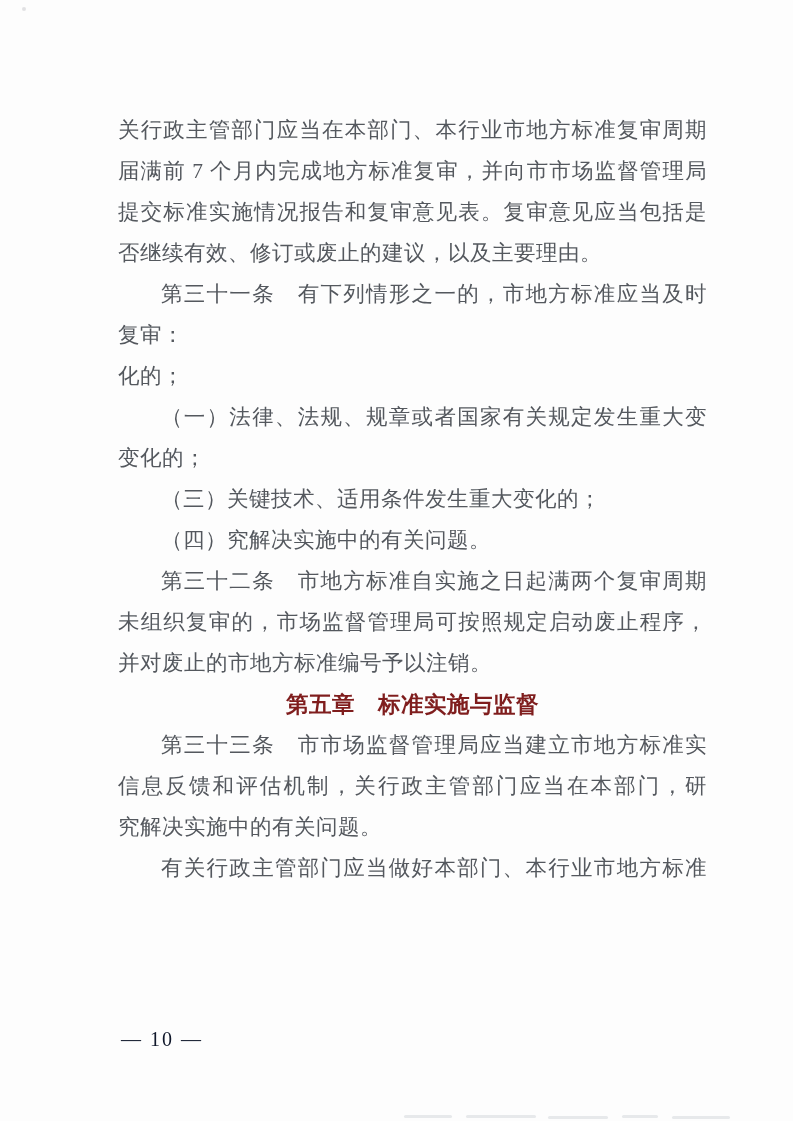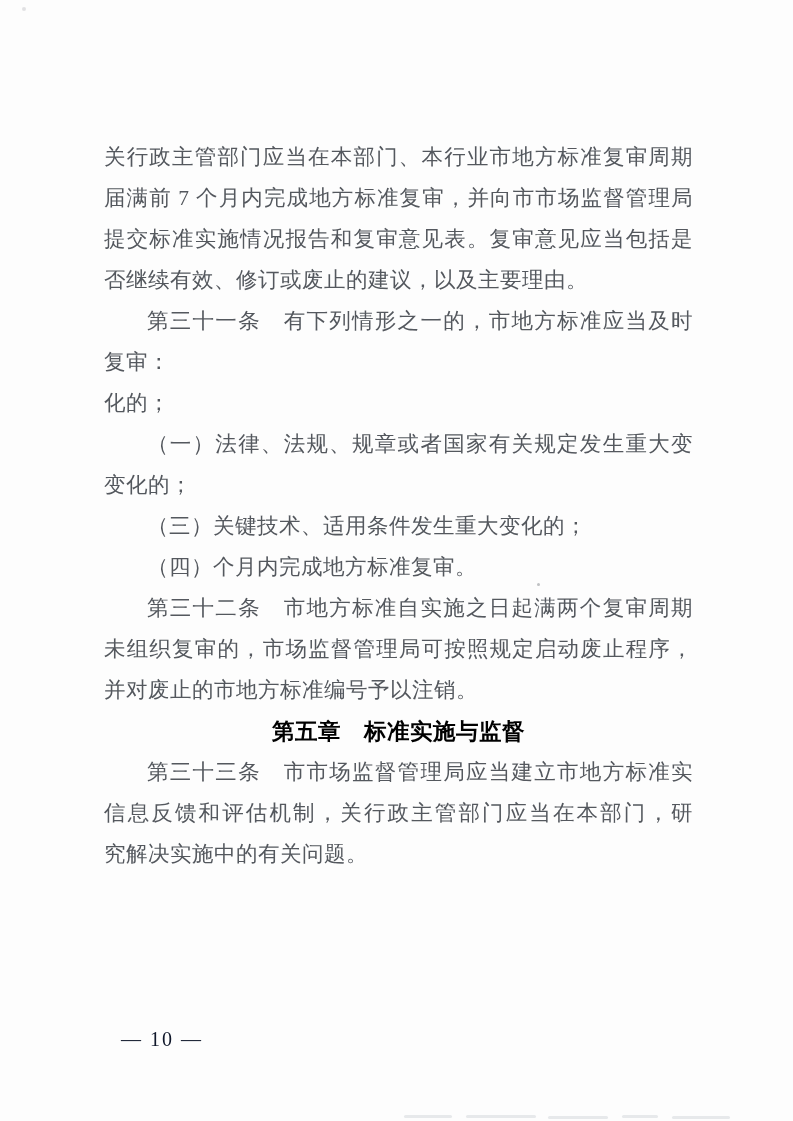--- a/index.html
+++ b/index.html
@@ -11,24 +11,23 @@
     position: relative;
     width: 793px;
     height: 1121px;
     background: #fdfdfd;
     overflow: hidden;
     font-family: "Liberation Serif", "DejaVu Serif", serif;
     color: #54585e;
   }
   .doc {
     position: absolute;
-    left: 104px;
+    left: 118px;
     top: 110px;
     width: 589px;
-    margin-top: 27px;
   }
   .line {
     height: 41px;
     line-height: 41px;
     font-size: 21.5px;
     letter-spacing: 0.5px;
     white-space: nowrap;
     overflow: visible;
     text-align: left;
   }
@@ -40,21 +39,21 @@
     overflow: hidden;
   }
   .line.indent {
     text-indent: 2em;
   }
   .line.heading {
     font-weight: bold;
     text-align: center;
     text-align-last: center;
     font-size: 22.5px;
-    color: #000000;
+    color: #7f1d1d;
     text-indent: 0;
     white-space: nowrap;
   }
   .footer {
     position: absolute;
     left: 121px;
     top: 1024px;
     height: 30px;
     line-height: 30px;
     font-size: 20px;
@@ -85,28 +84,29 @@
     <div class="line fill">关行政主管部门应当在本部门、本行业市地方标准复审周期</div>
     <div class="line fill">届满前 7 个月内完成地方标准复审，并向市市场监督管理局</div>
     <div class="line fill">提交标准实施情况报告和复审意见表。复审意见应当包括是</div>
     <div class="line">否继续有效、修订或废止的建议，以及主要理由。</div>
     <div class="line indent fill">第三十一条　有下列情形之一的，市地方标准应当及时</div>
     <div class="line">复审：</div>
     <div class="line">化的；</div>
     <div class="line indent fill">（一）法律、法规、规章或者国家有关规定发生重大变</div>
     <div class="line">变化的；</div>
     <div class="line indent">（三）关键技术、适用条件发生重大变化的；</div>
-    <div class="line indent">（四）个月内完成地方标准复审。</div>
+    <div class="line indent">（四）究解决实施中的有关问题。</div>
     <div class="line indent fill">第三十二条　市地方标准自实施之日起满两个复审周期仍</div>
     <div class="line fill">未组织复审的，市场监督管理局可按照规定启动废止程序，</div>
     <div class="line">并对废止的市地方标准编号予以注销。</div>
     <div class="line heading">第五章　标准实施与监督</div>
     <div class="line indent fill">第三十三条　市市场监督管理局应当建立市地方标准实施</div>
     <div class="line fill">信息反馈和评估机制，关行政主管部门应当在本部门，研</div>
     <div class="line">究解决实施中的有关问题。</div>
+    <div class="line indent fill">有关行政主管部门应当做好本部门、本行业市地方标准</div>
   </main>
 
   <div class="footer">
     <span>— 10 —</span>
   </div>
 
   <div class="speck" style="left:537px; top:583px; width:3px; height:3px;"></div>
   <div class="speck light" style="left:22px;  top:7px;   width:4px; height:4px;"></div>
   <div class="edge-smudge" style="left:404px; top:1115px; width:48px;"></div>
   <div class="edge-smudge" style="left:466px; top:1115px; width:70px;"></div>

